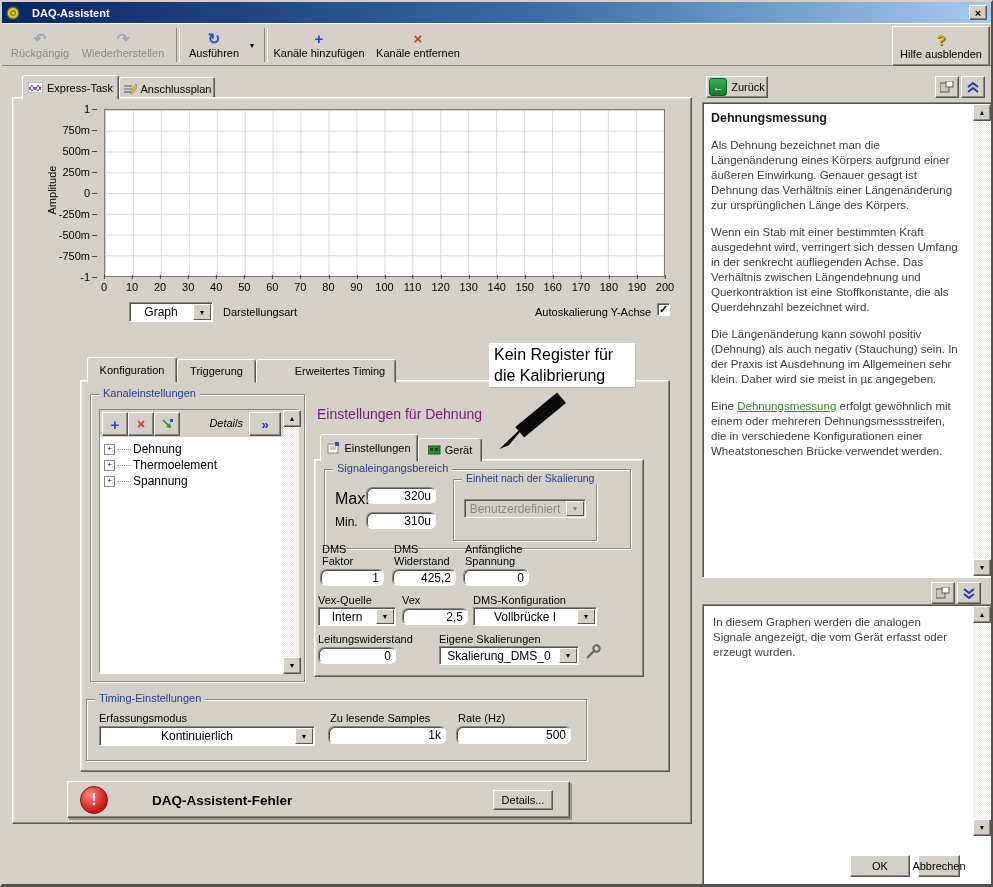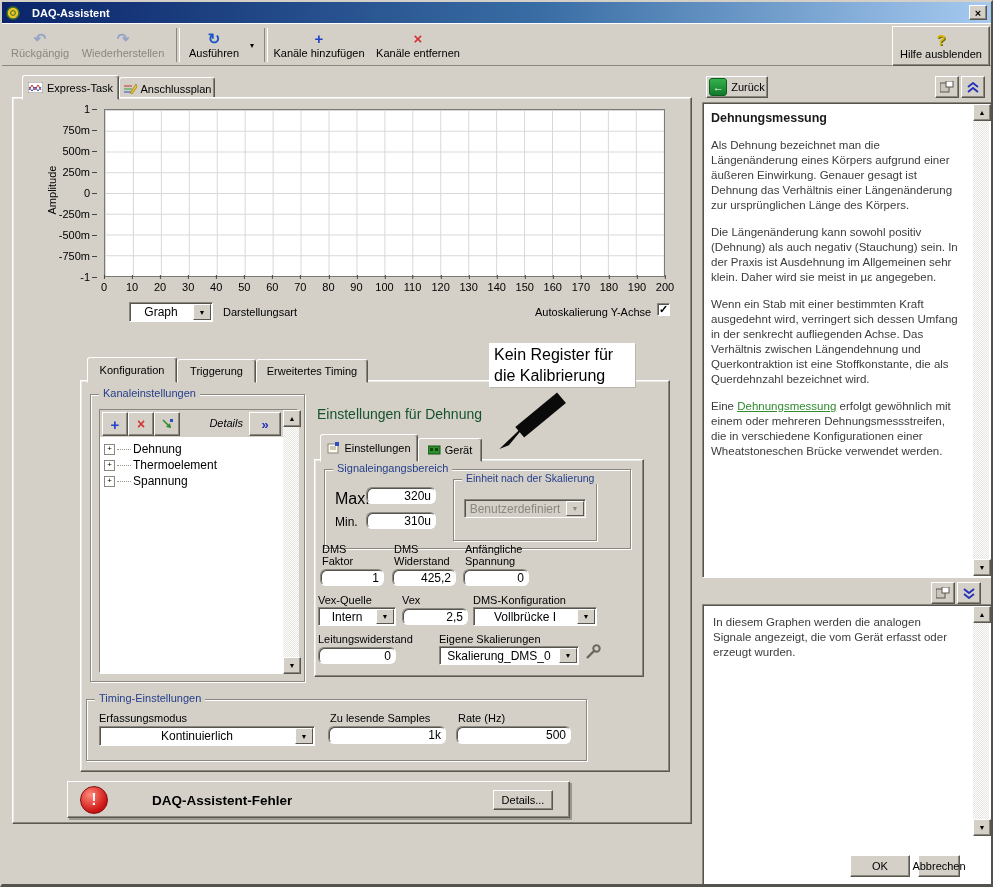--- a/index.html
+++ b/index.html
@@ -196,21 +196,21 @@
   <div class="abs checkbox" style="left:655px;top:301px;width:13px;height:13px;z-index:2;">
     <span>✓</span>
   </div>
 
   <div class="tab active" style="left:85px;top:355px;width:88px;height:24px;z-index:5;">
     <span>Konfiguration</span>
   </div>
   <div class="tab" style="left:175px;top:357px;width:77px;height:22px;z-index:4;">
     <span>Triggerung</span>
   </div>
-  <div class="tab" style="left:254px;top:357px;width:110px;height:22px;z-index:4;">
+  <div class="tab" style="left:254px;top:357px;width:110px;height:22px;z-index:4;padding-left:28px;">
     <span>Erweitertes Timing</span>
   </div>
   <div class="abs panel" style="left:78px;top:378px;width:590px;height:392px;z-index:2;"></div>
 
   <div class="abs gb" style="left:88px;top:392px;width:215px;height:288px;z-index:3;">
     <span class="gb-legend">Kanaleinstellungen</span>
     <div class="abs sunken" style="left:8px;top:14px;width:199px;height:264px;background:#d4d0c8;">
 
       <div class="abs" style="left:0;top:0;width:183px;height:27px;background:#d4d0c8;">
         <div class="list-toolbtn raised" style="left:2px;">
@@ -254,21 +254,21 @@
         <div class="sb-btn raised" style="top:0;">
             <span>▲</span>
           </div>
         <div class="sb-btn raised" style="bottom:0;">
             <span>▼</span>
           </div>
       </div>
     </div>
   </div>
 
-  <span class="abs" style="left:315px;top:404px;font-size:14px;color:#14532d;z-index:3;">Einstellungen für Dehnung</span>
+  <span class="abs" style="left:315px;top:404px;font-size:14px;color:#701a75;z-index:3;">Einstellungen für Dehnung</span>
 
   <div class="tab active" style="left:318px;top:432px;width:96px;height:26px;z-index:5;">
     <svg width="13" height="12" viewBox="0 0 13 12">
       <rect x="1" y="2" width="10" height="9" fill="#fffbe8" stroke="#8a877f"></rect>
       <line x1="3" y1="5" x2="9" y2="5" stroke="#9a978f"></line>
       <line x1="3" y1="7" x2="9" y2="7" stroke="#9a978f"></line>
       <rect x="8" y="0" width="4" height="4" fill="#3050c0"></rect>
     </svg>
     <span>Einstellungen</span>
   </div>
@@ -386,22 +386,22 @@
     <svg width="12" height="11" viewBox="0 0 12 11">
       <path d="M1 5 L6 1 L11 5 M1 10 L6 6 L11 10" fill="none" stroke="#2230bb" stroke-width="1.8"></path>
     </svg>
   </div>
 
   <div class="abs sunken" style="left:700px;top:100px;width:290px;height:476px;">
     <div class="abs help-body" style="left:8px;top:8px;width:248px;">
       <p class="help-title">Dehnungsmessung</p>
       <div id="help-paragraphs">
           <p class="help-p">Als Dehnung bezeichnet man die Längenänderung eines Körpers aufgrund einer äußeren Einwirkung. Genauer gesagt ist Dehnung das Verhältnis einer Längenänderung zur ursprünglichen Länge des Körpers.</p>
+          <p class="help-p">Wenn ein Stab mit einer bestimmten Kraft ausgedehnt wird, verringert sich dessen Umfang in der senkrecht aufliegenden Achse. Das Verhältnis zwischen Längendehnung und Querkontraktion ist eine Stoffkonstante, die als Querdehnzahl bezeichnet wird.</p>
           <p class="help-p">Die Längenänderung kann sowohl positiv (Dehnung) als auch negativ (Stauchung) sein. In der Praxis ist Ausdehnung im Allgemeinen sehr klein. Daher wird sie meist in µε angegeben.</p>
-          <p class="help-p">Wenn ein Stab mit einer bestimmten Kraft ausgedehnt wird, verringert sich dessen Umfang in der senkrecht aufliegenden Achse. Das Verhältnis zwischen Längendehnung und Querkontraktion ist eine Stoffkonstante, die als Querdehnzahl bezeichnet wird.</p>
           <p class="help-p"><span>Eine </span><a class="help-link">Dehnungsmessung</a><span> erfolgt gewöhnlich mit einem oder mehreren Dehnungsmessstreifen, die in verschiedene Konfigurationen einer Wheatstoneschen Brücke verwendet werden.</span></p>
         </div>
     </div>
     <div class="sb" style="left:270px;top:1px;height:472px;">
       <div class="sb-btn raised" style="top:0;">
           <span>▲</span>
         </div>
       <div class="sb-btn raised" style="bottom:0;">
           <span>▼</span>
         </div>

